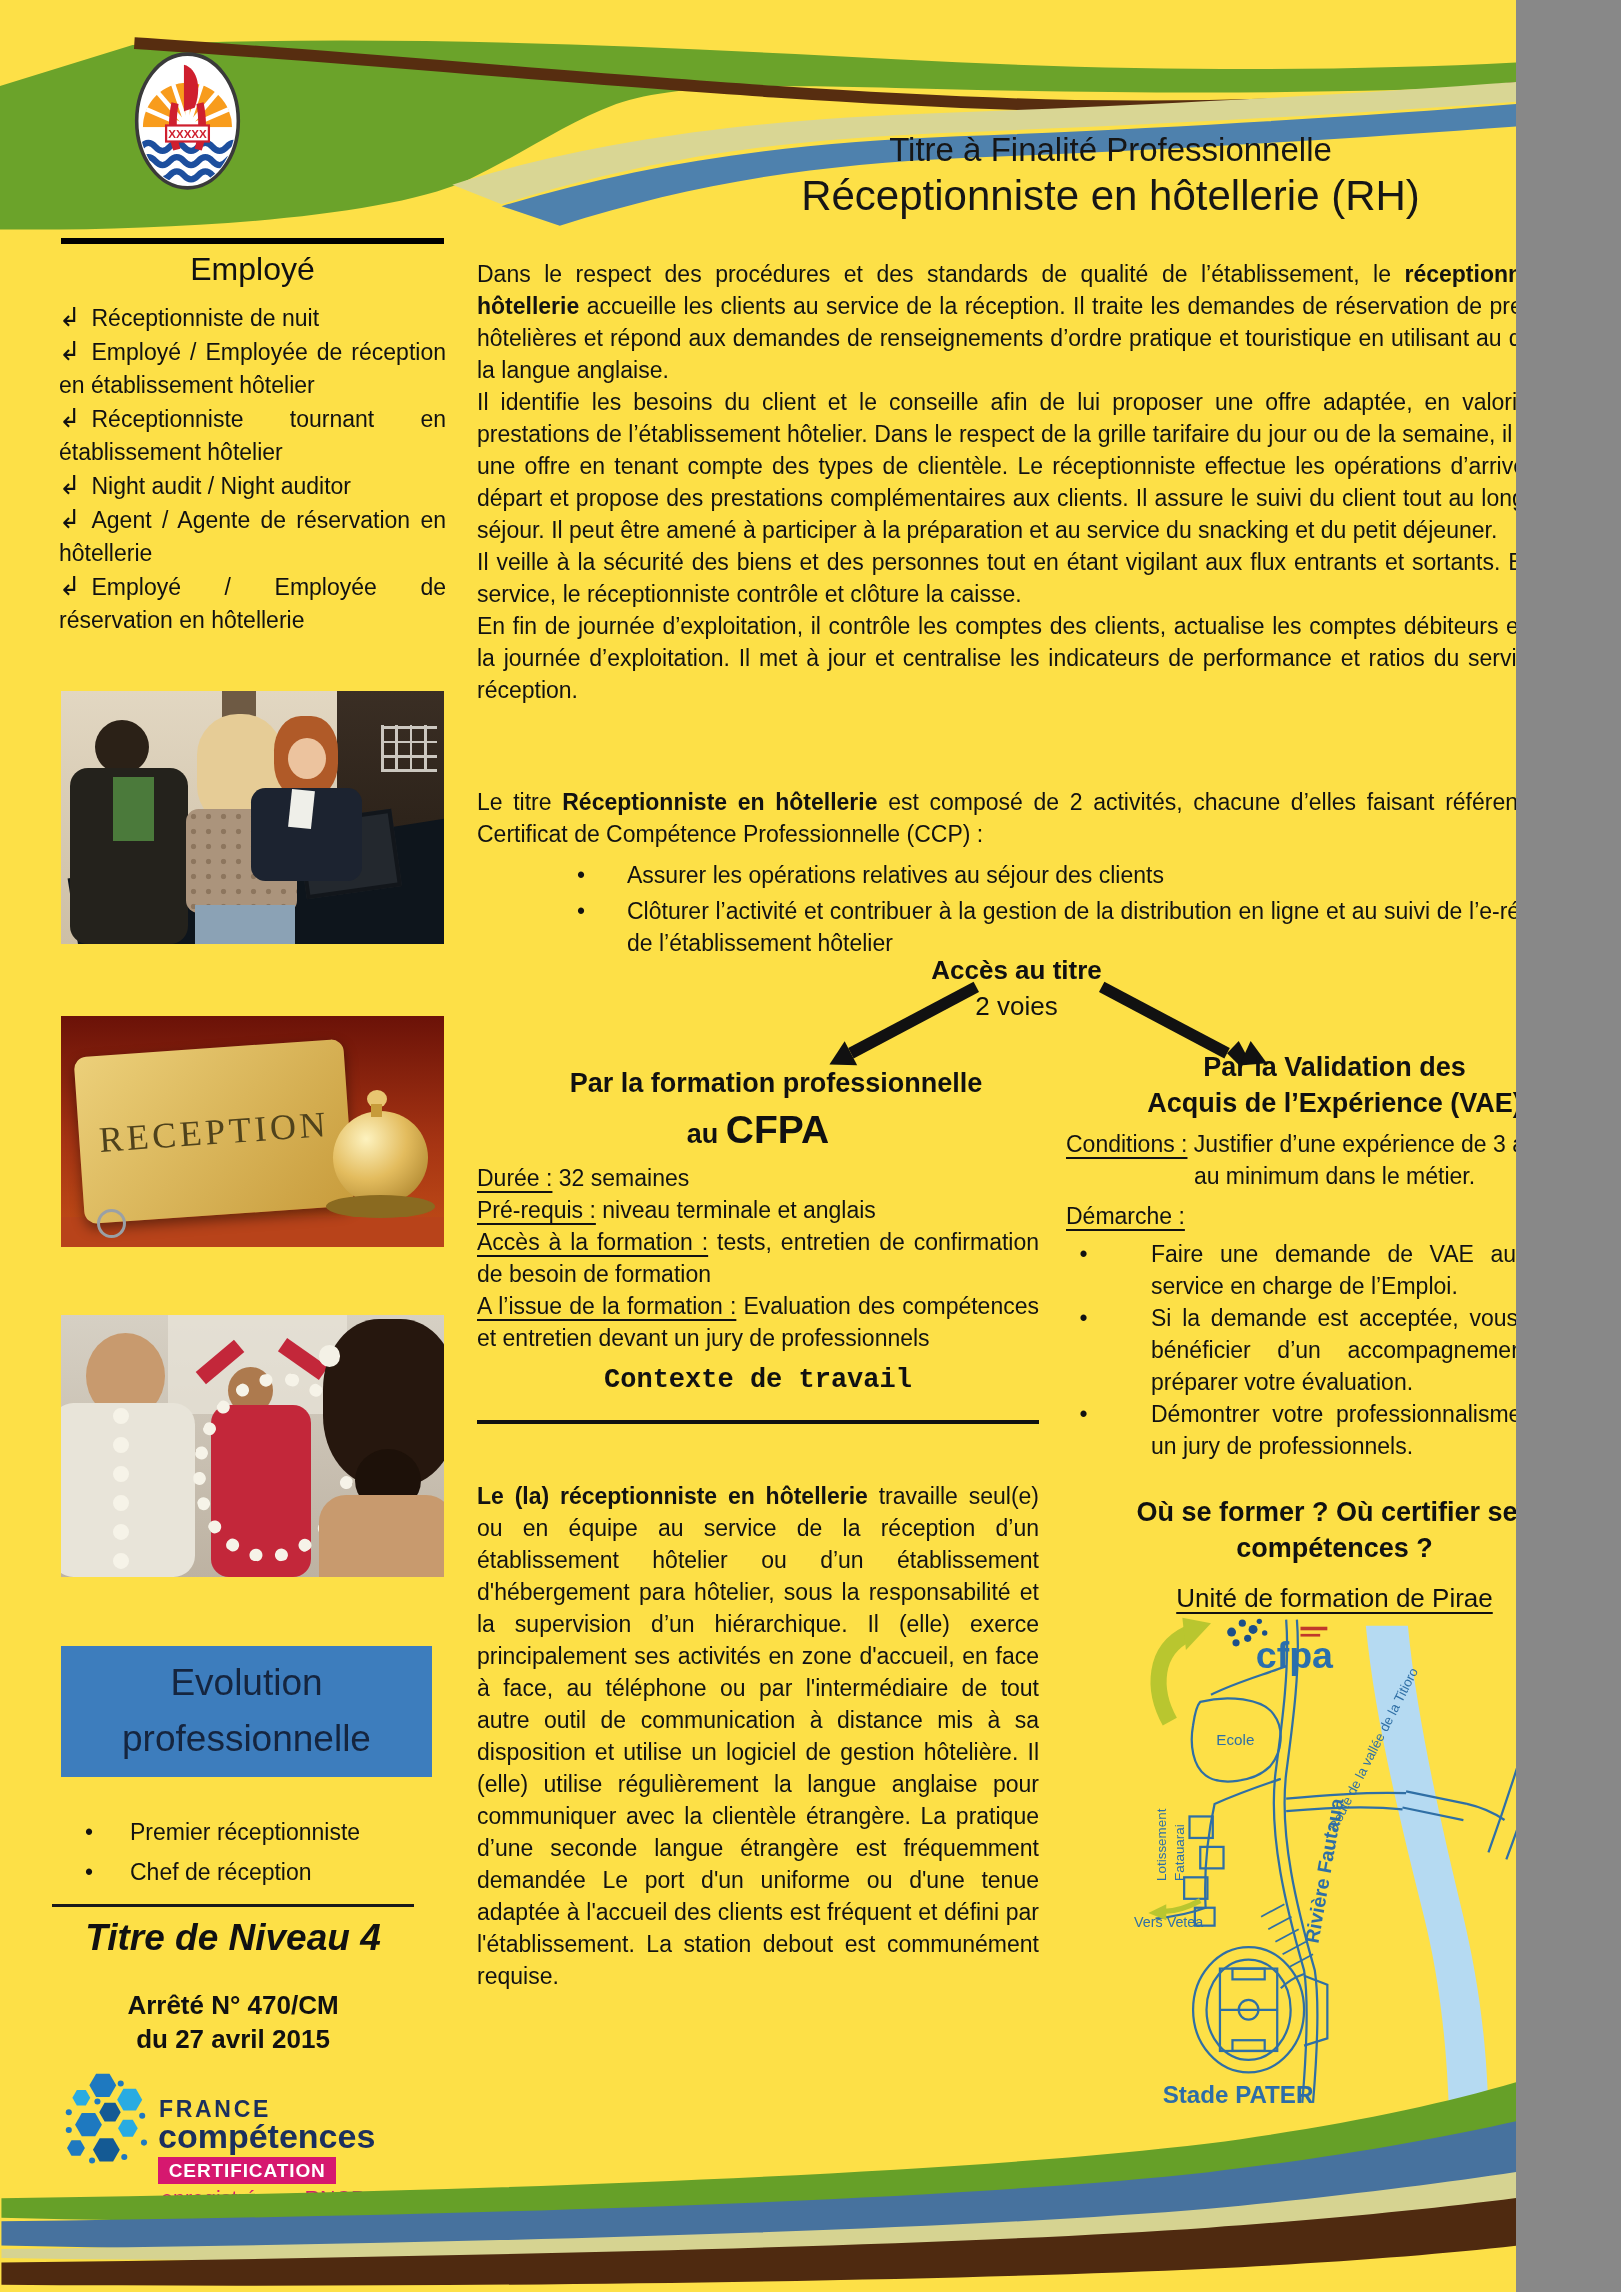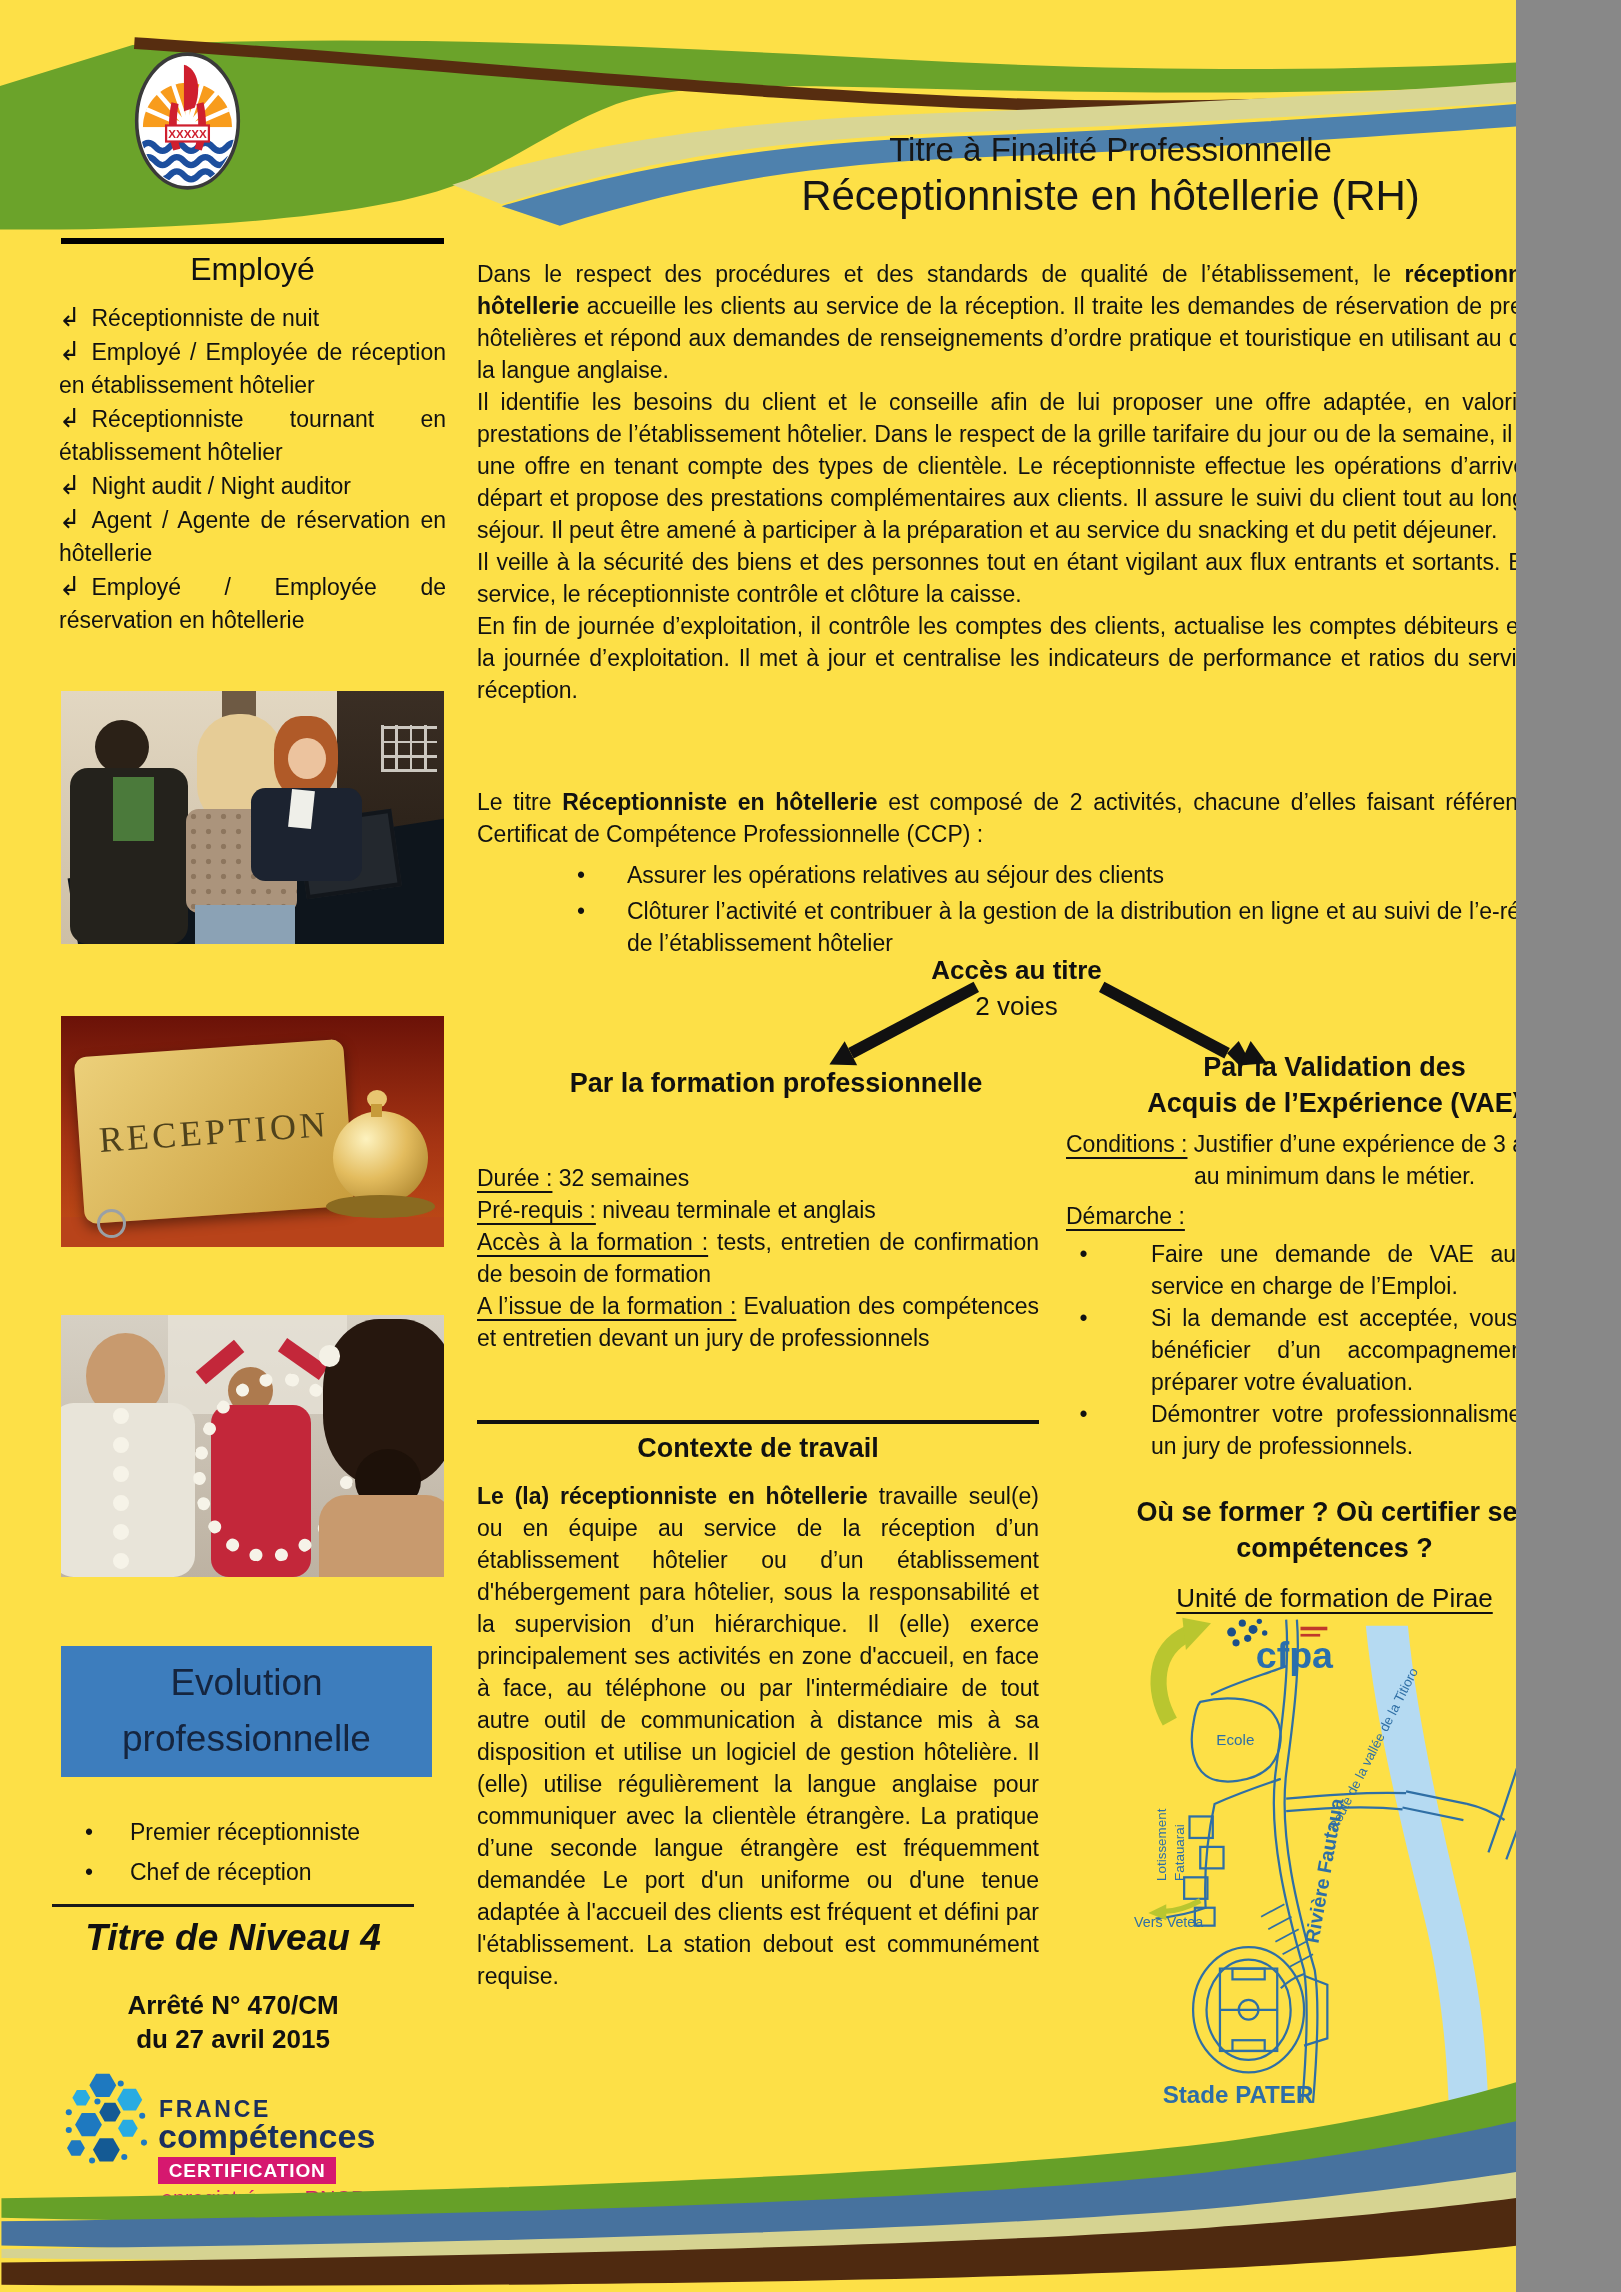--- a/index.html
+++ b/index.html
@@ -208,29 +208,32 @@
   <div class="abs center" style="left:748px;top:991px;width:537px;font-size:26px;">2 voies</div>
   <svg class="abs" style="left:788px;top:978px;" width="502" height="103" viewBox="0 0 560 115">
     <path d="M210,10 L70,84" stroke="#111" stroke-width="13" fill="none"></path>
     <polygon points="46,96.6 63,70.7 77,97.3" fill="#111"></polygon>
     <path d="M350,10 L490,84" stroke="#111" stroke-width="13" fill="none"></path>
     <polygon points="516.5,95.3 503.7,97.6 490,84 503,70.4" fill="#111"></polygon>
     <polygon points="534.5,95.3 503.7,97.6 516.3,70.4" fill="#111"></polygon>
   </svg>
 
   <div class="abs center b" style="left:495px;top:1068px;width:562px;font-size:27px;">Par la formation professionnelle</div>
+  <div class="abs center" style="left:477px;top:1108px;width:562px;">
+    <span class="b" style="font-size:27px;">au </span><span class="b" style="font-size:39px;">CFPA</span>
+  </div>
   <div class="abs coltxt" style="left:477px;top:1162px;width:562px;">
     <p class="jp"><span class="ul">Durée :</span><span> 32 semaines</span></p>
     <p class="jp"><span class="ul">Pré-requis :</span><span> niveau terminale et anglais</span></p>
     <p class="jp"><span class="ul">Accès à la formation :</span><span> tests, entretien de confirmation de besoin de formation</span></p>
     <p class="jp"><span class="ul">A l’issue de la formation :</span><span> Evaluation des compétences et entretien devant un jury de professionnels</span></p>
   </div>
 
   <div class="abs" style="left:477px;top:1420px;width:562px;height:3.6px;background:#111;"></div>
-  <div class="abs center b" style="left:477px;top:1433px;width:562px;font-size:27px;">Contexte de travail</div>
+  <div class="abs center b" style="left:477px;top:1365px;width:562px;font-size:27px;font-family:Liberation Mono, monospace;">Contexte de travail</div>
   <div class="abs coltxt" style="left:477px;top:1480px;width:562px;">
     <p class="jp"><span class="b">Le (la) réceptionniste en hôtellerie</span><span> travaille seul(e) ou en équipe au service de la réception d’un établissement hôtelier ou d’un établissement d'hébergement para hôtelier, sous la responsabilité et la supervision d’un hiérarchique. Il (elle) exerce principalement ses activités en zone d'accueil, en face à face, au téléphone ou par l'intermédiaire de tout autre outil de communication à distance mis à sa disposition et utilise un logiciel de gestion hôtelière. Il (elle) utilise régulièrement la langue anglaise pour communiquer avec la clientèle étrangère. La pratique d’une seconde langue étrangère est fréquemment demandée Le port d'un uniforme ou d'une tenue adaptée à l'accueil des clients est fréquent et défini par l'établissement. La station debout est communément requise.</span></p>
   </div>
 
   <div class="abs center b" style="left:1066px;top:1052px;width:537px;font-size:27px;">Par la Validation des</div>
   <div class="abs center b" style="left:1066px;top:1088px;width:537px;font-size:27px;">Acquis de l’Expérience (VAE)</div>
 
   <div class="abs coltxt" style="left:1066px;top:1128px;width:537px;">
     <p class="jp"><span class="ul">Conditions :</span><span> Justifier d’une expérience de 3 ans</span></p>
     <div class="center">au minimum dans le métier.</div>

